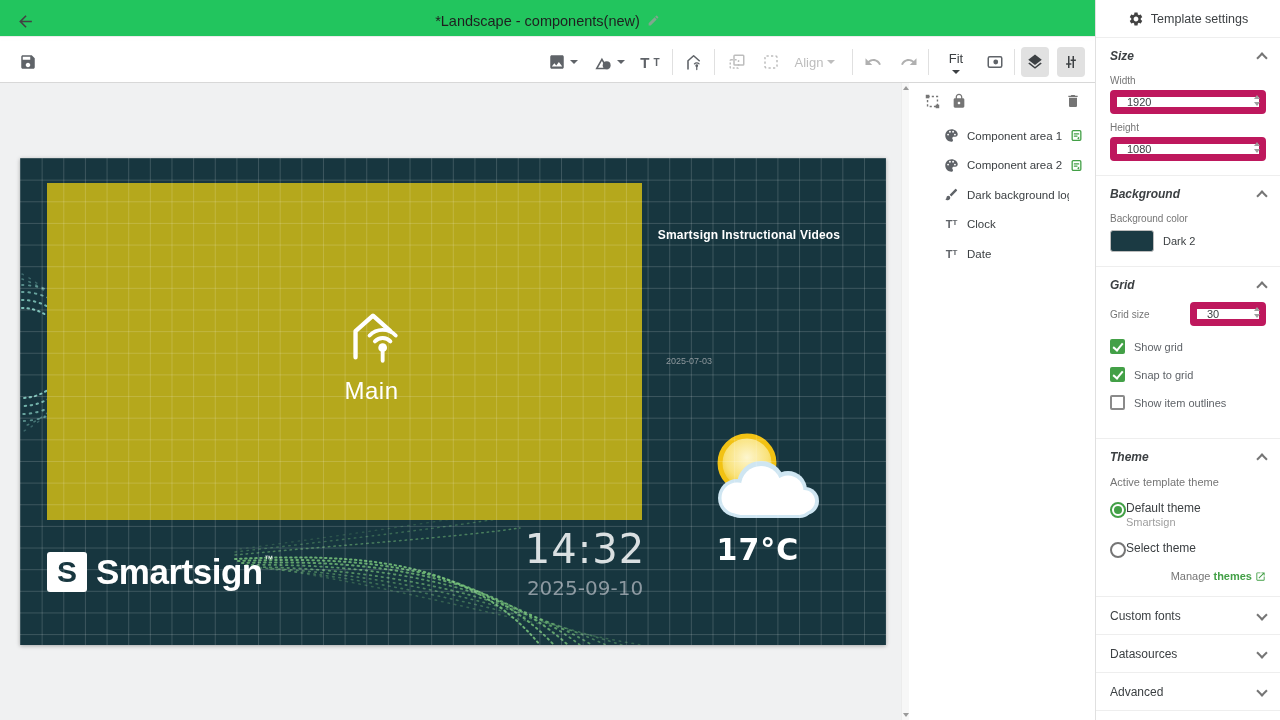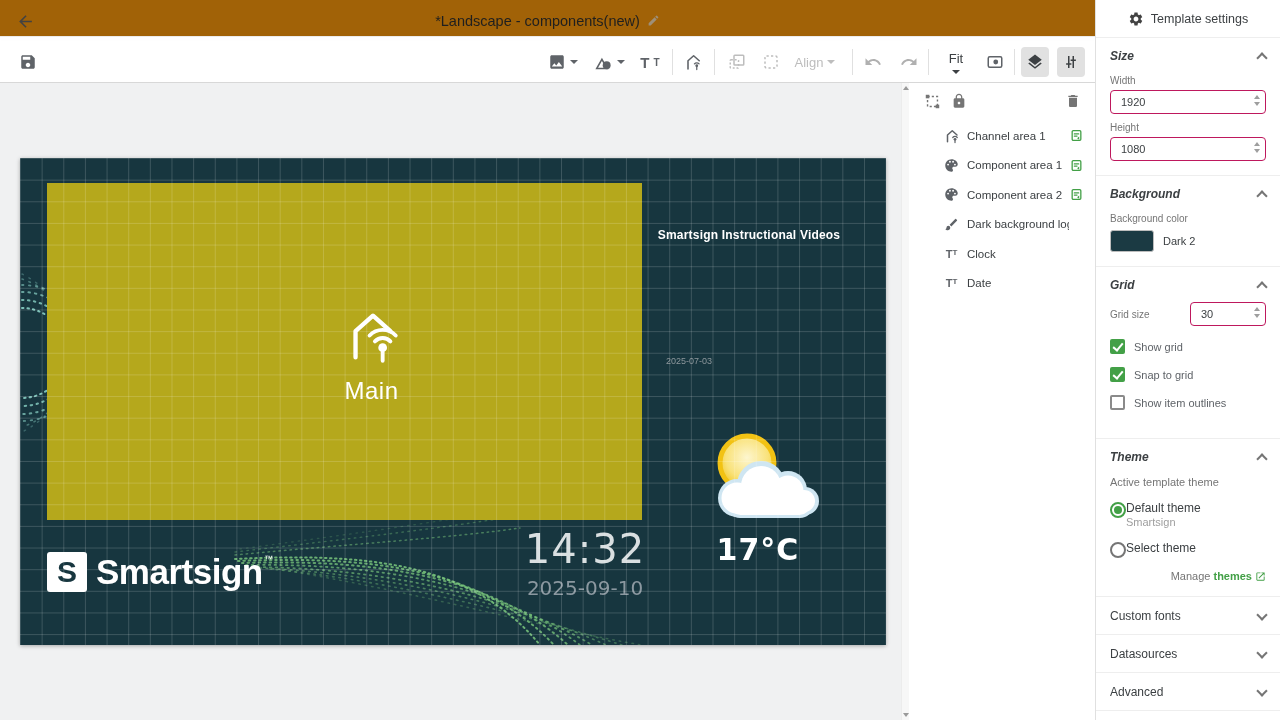--- a/index.html
+++ b/index.html
@@ -1,20 +1,20 @@
 <!DOCTYPE html>
 <html><head>
 <meta charset="utf-8">
 <style>
   * { margin:0; padding:0; box-sizing:border-box; }
   html,body { width:1280px; height:720px; overflow:hidden; background:#fff;
     font-family:"Liberation Sans", sans-serif; }
 
   
-  .titlebar { position:absolute; left:0; top:0; width:1095px; height:37px; background:#a16207;
+  .titlebar { position:absolute; left:0; top:0; width:1095px; height:37px; background:#22c55e;
     border-bottom:1px solid #ececec; }
   .back-btn { position:absolute; left:14px; top:10px; width:22px; height:22px; cursor:pointer;
     display:flex; align-items:center; justify-content:center; }
   .doc-title { position:absolute; left:0; top:0; width:100%; height:41px; display:flex;
     align-items:center; justify-content:center; gap:7px; font-size:14.5px; color:#1f1f1f; }
   .edit-pen { opacity:.75; }
 
   .toolbar { position:absolute; left:0; top:41px; width:1095px; height:42px; background:#fff;
     border-bottom:1px solid #d8d8d8; box-shadow:0 1px 2px rgba(0,0,0,.06); }
   .tb-btn { position:absolute; top:6px; height:30px; display:flex; align-items:center;
@@ -84,21 +84,21 @@
   .sp-header { height:37px; display:flex; align-items:center; justify-content:center; gap:7px;
     font-size:12.5px; color:#3c4043; }
   .sp-section { border-top:1px solid #eeeeee; padding:11px 14px 14px 14px; }
   .sec-head { display:flex; align-items:center; justify-content:space-between; cursor:pointer;font-style:italic; }
   .sec-title { font-size:12px; font-weight:700; color:#3c4043; }
   .chev { width:8px; height:8px; border-right:2px solid #757575; border-bottom:2px solid #757575;
     transform:rotate(-135deg); margin-top:4px; }
   .chev.down { transform:rotate(45deg); margin-top:-2px; }
   .fld-label { font-size:10px; color:#757575; margin-top:12px; }
   .num-input { position:relative; margin-top:4px; }
-  .num-input input { width:100%; height:24px; border:1px solid #be185d; border-radius:4px;
+  .num-input input { width:100%; height:24px; border:7px solid #be185d; border-radius:4px;
     font-size:11px; color:#3c4043; padding:0 18px 0 10px; font-family:"Liberation Sans",sans-serif; background:#fff; }
   .steppers { position:absolute; right:6px; top:5px; display:flex; flex-direction:column; gap:3px; cursor:pointer; }
   .steppers i { width:0; height:0; border-left:3.5px solid transparent; border-right:3.5px solid transparent; display:block; }
   .st-up { border-bottom:4px solid #9e9e9e; }
   .st-dn { border-top:4px solid #9e9e9e; }
   .swatch-row { display:flex; align-items:center; gap:9px; margin-top:6px; }
   .swatch { width:44px; height:22px; border-radius:3px; border:1px solid #bdbdbd; }
   .swatch-name { font-size:11px; color:#3c4043; }
   .inline-num { display:flex; align-items:center; justify-content:space-between; margin-top:10px; }
   .inline-num .fld-label { margin-top:0; }
@@ -346,38 +346,20 @@
     <span class="hicon" style="right:14px;left:auto;">
       <svg width="16" height="16" viewBox="0 0 24 24">
           <path fill="#757575" d="M6 19c0 1.1.9 2 2 2h8c1.1 0 2-.9 2-2V7H6v12zM19 4h-3.5l-1-1h-5l-1 1H5v2h14V4z"></path>
         </svg>
     </span>
   </div>
 
   <div class="layer-list">
     <div class="layer-item">
       <span class="licon">
-        <svg width="16" height="16" viewBox="0 0 64 64">
-            <path d="M14 55 V28 L33 11 L52 28" fill="none" stroke="#5f6368" stroke-width="6" stroke-linecap="round" stroke-linejoin="round"></path>
-            <circle cx="44" cy="45" r="5.5" fill="#5f6368"></circle>
-            <path d="M35 38 a12 12 0 0 1 18 0" fill="none" stroke="#5f6368" stroke-width="5" stroke-linecap="round"></path>
-            <path d="M44 50 v8" stroke="#5f6368" stroke-width="5" stroke-linecap="round"></path>
-          </svg>
-      </span>
-      <span class="llabel">Channel area 1</span>
-      <span class="lbadge">
-        <svg width="13" height="13" viewBox="0 0 24 24">
-            <rect x="4" y="3" width="16" height="18" rx="2" fill="none" stroke="#43a047" stroke-width="2.4"></rect>
-            <path d="M8 9h8M8 13h5" stroke="#43a047" stroke-width="2.4" stroke-linecap="round"></path>
-            <path d="M13 17l4 3v-6z" fill="#43a047"></path>
-          </svg>
-      </span>
-    </div>
-    <div class="layer-item">
-      <span class="licon">
         <svg width="15" height="15" viewBox="0 0 24 24">
             <path fill="#5f6368" d="M12 2C6.5 2 2 6.5 2 12s4.5 10 10 10c1.4 0 2.4-1.1 2.4-2.4 0-.6-.2-1.1-.6-1.6-.4-.4-.6-1-.6-1.6 0-1.3 1.1-2.4 2.4-2.4H18c2.8 0 4-2.2 4-4C22 6 17.5 2 12 2zM6.5 12a1.5 1.5 0 1 1 0-3 1.5 1.5 0 0 1 0 3zm3-4.5a1.5 1.5 0 1 1 0-3 1.5 1.5 0 0 1 0 3zm5 0a1.5 1.5 0 1 1 0-3 1.5 1.5 0 0 1 0 3zm3 4.5a1.5 1.5 0 1 1 0-3 1.5 1.5 0 0 1 0 3z" fill-rule="evenodd"></path>
           </svg>
       </span>
       <span class="llabel">Component area 1</span>
       <span class="lbadge">
         <svg width="13" height="13" viewBox="0 0 24 24">
             <rect x="4" y="3" width="16" height="18" rx="2" fill="none" stroke="#43a047" stroke-width="2.4"></rect>
             <path d="M8 9h8M8 13h5" stroke="#43a047" stroke-width="2.4" stroke-linecap="round"></path>
             <path d="M13 17l4 3v-6z" fill="#43a047"></path>

